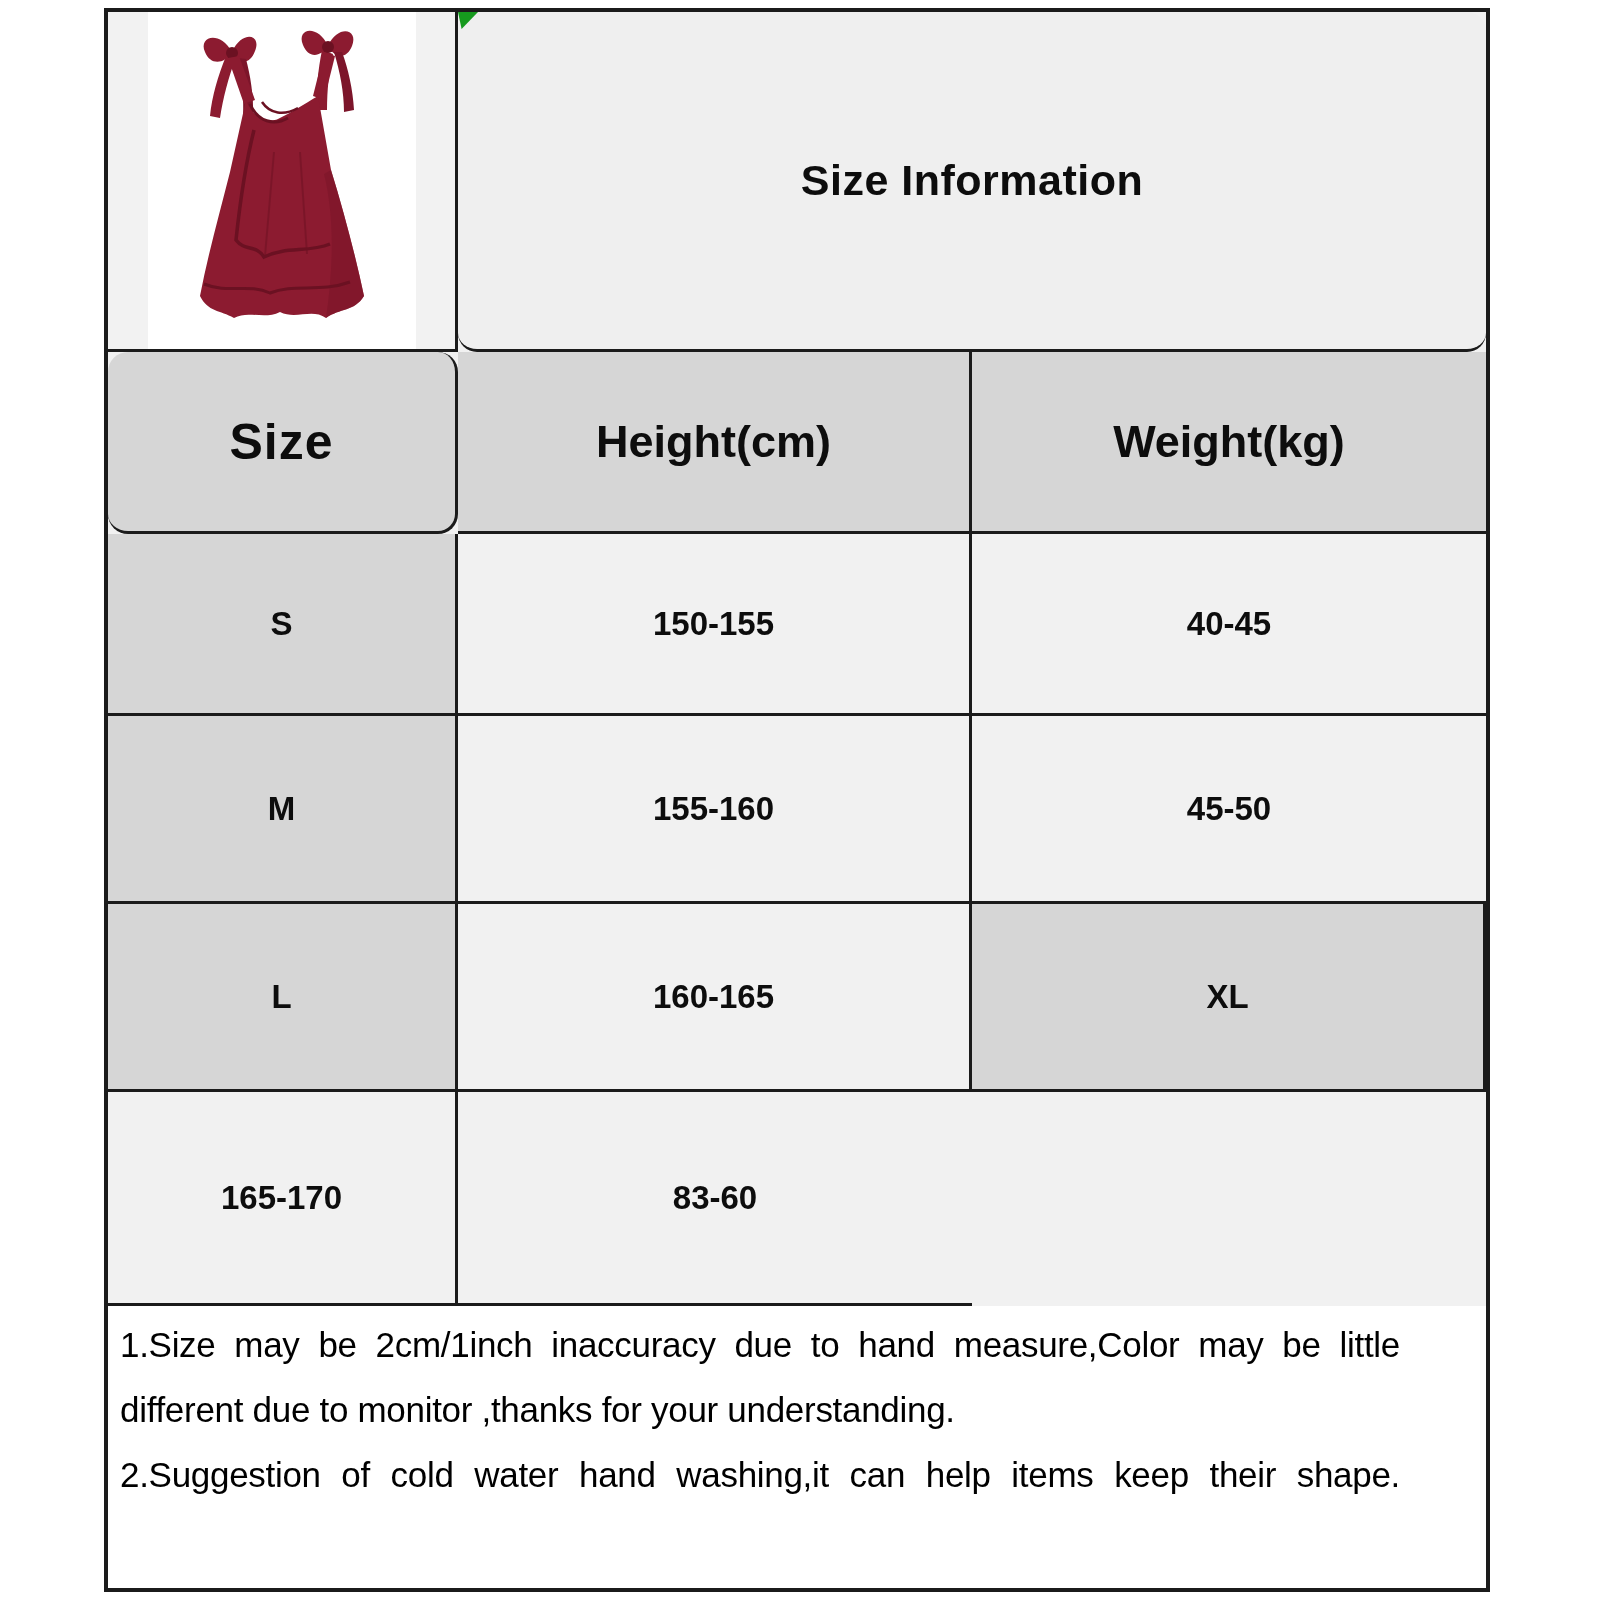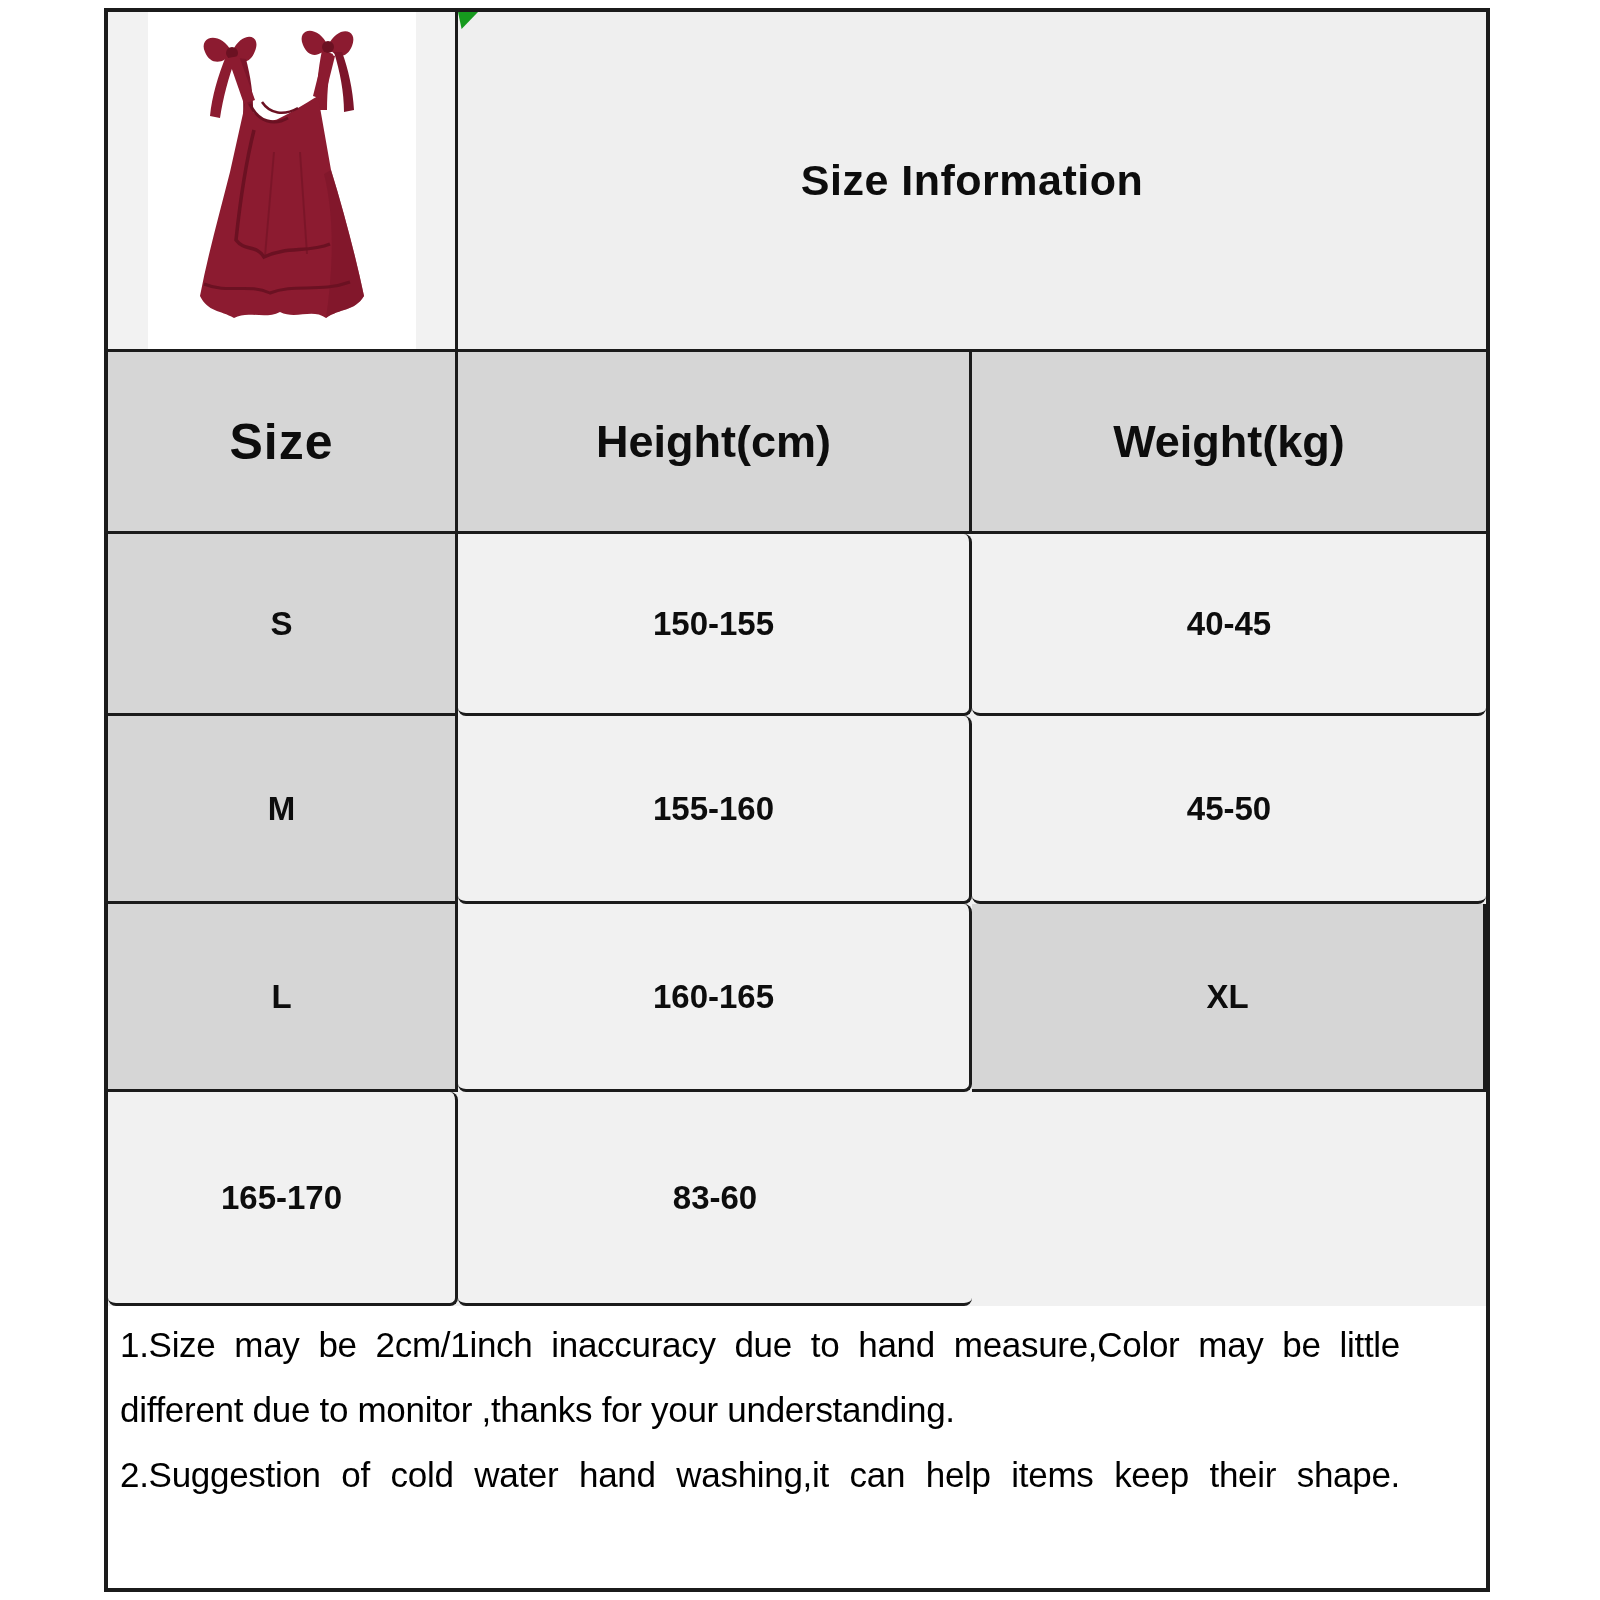--- a/index.html
+++ b/index.html
@@ -31,34 +31,35 @@
 
   
   .photo-cell{background:#f2f2f2;padding:0;align-items:stretch;}
   .photo{
     width:268px;margin:0 auto;background:#ffffff;
     display:flex;align-items:flex-start;justify-content:center;
   }
   .title-cell{
     grid-column:2 / span 2;background:#efefef;position:relative;
     border-right:none;
+    border-radius:19px;
   }
   .title-text{font-size:43px;font-weight:bold;letter-spacing:0.5px;}
   .corner-marker{
     position:absolute;left:0;top:0;width:20px;height:17px;
     background:#169a1e;
     clip-path:polygon(0 0, 100% 0, 18% 100%);
   }
 
   
   .head-cell{background:#d6d6d6;font-weight:bold;}
-  .size-head{font-size:50px;letter-spacing:1px;}
+  .size-head{font-size:50px;letter-spacing:1px;border-radius:20px;}
   .col-head{font-size:45px;}
   .label-cell{background:#d6d6d6;font-size:33px;font-weight:bold;}
-  .data-cell{background:#f1f1f1;font-size:33px;font-weight:bold;border-radius:8px;}
+  .data-cell{background:#f1f1f1;font-size:33px;font-weight:bold;}
 
   
   .attention-cell{
     grid-column:1 / span 3;background:#ffffff;
     border-right:none;border-bottom:none;
     display:block;
     padding:6px 12px;
     font-size:35px;line-height:65px;letter-spacing:-0.3px;color:#000;
   }
   .attention-cell .line{white-space:nowrap;}

